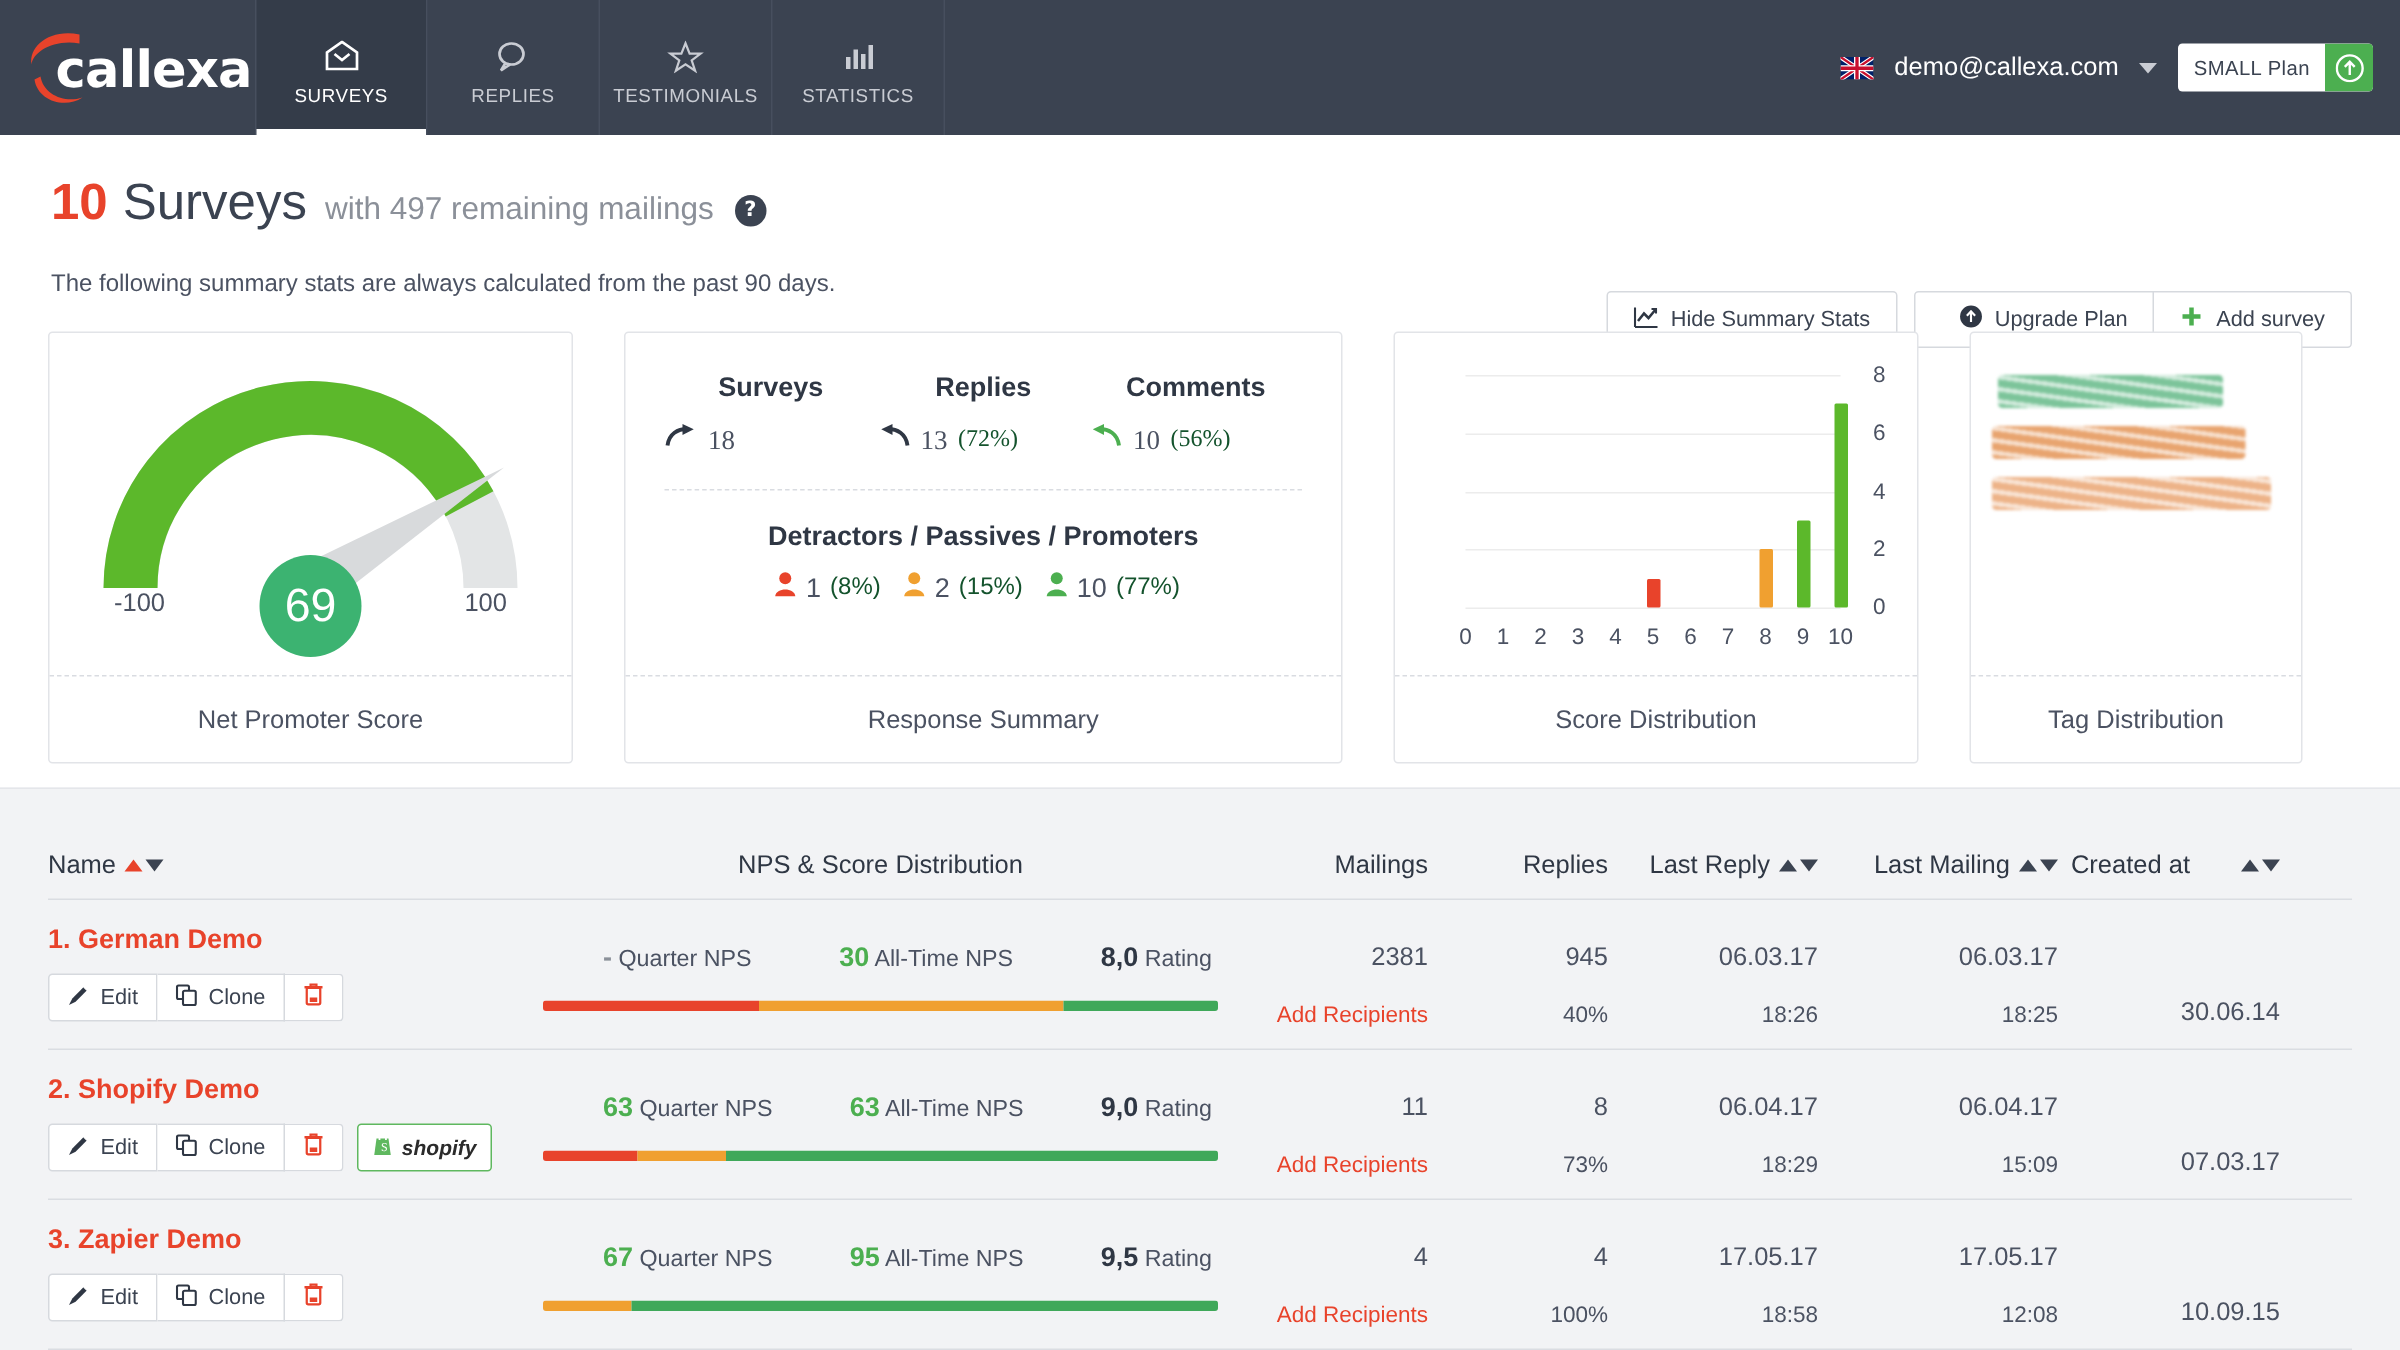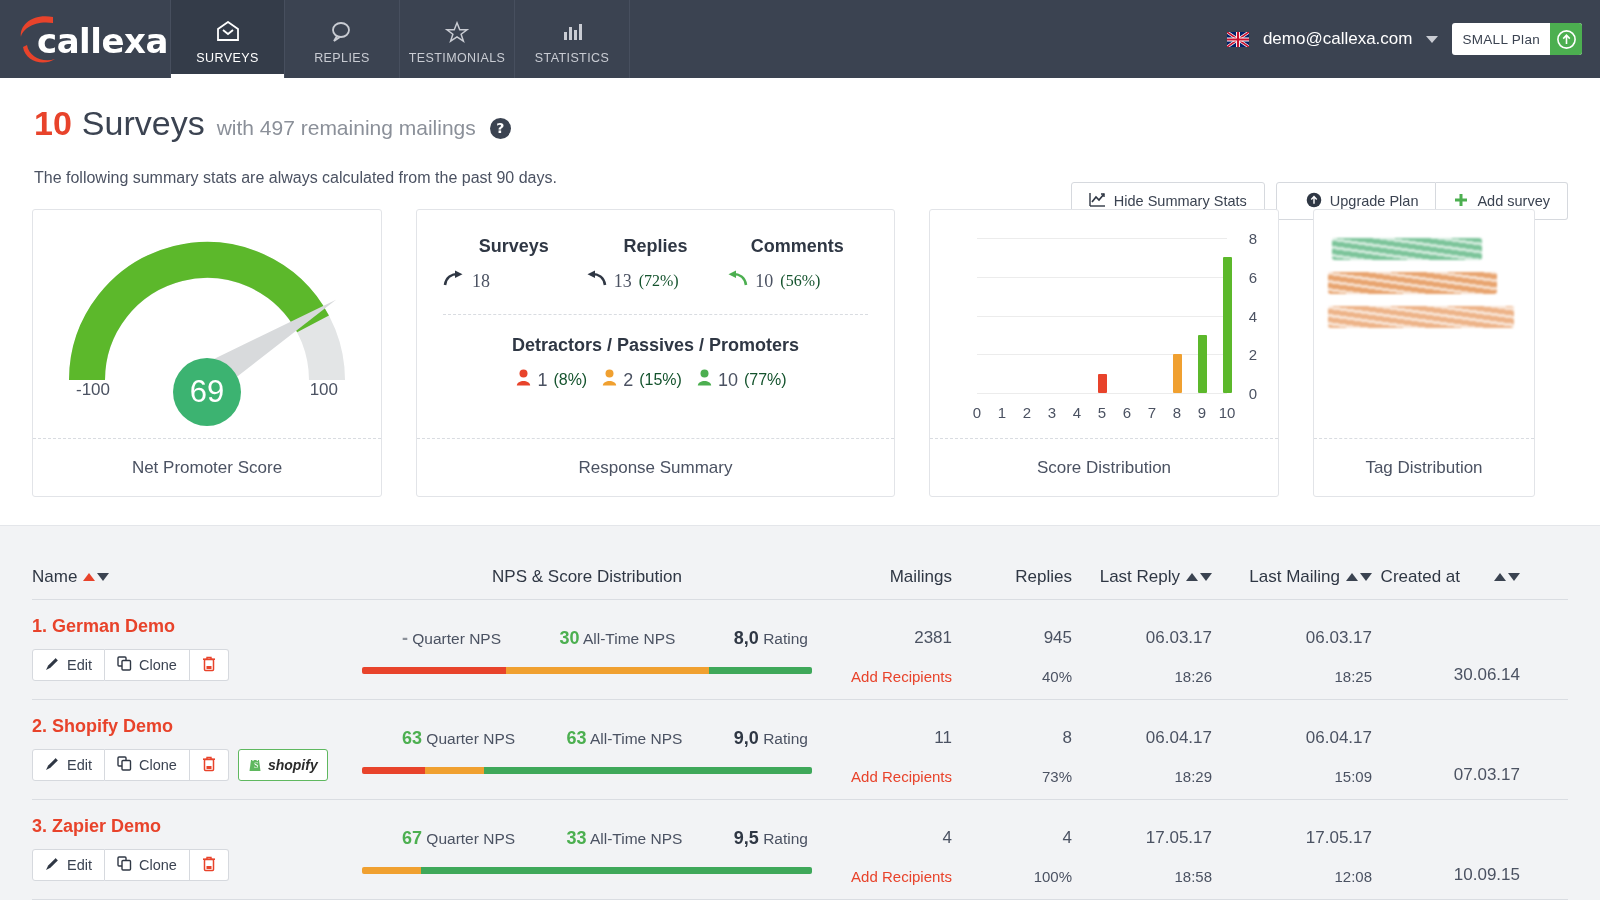--- a/index.html
+++ b/index.html
@@ -6,21 +6,21 @@
   html, body {
     width: 1600px; height: 900px;
     font-family: "Liberation Sans", sans-serif;
     background: #ffffff;
     overflow: hidden;
   }
   body { position: relative; }
 
   
   .topnav {
-    height: 78px; background: #3b4351;
+    height: 90px; background: #3b4351;
     display: flex; align-items: stretch; position: relative;
   }
   .logo-box {
     width: 170px; display: flex; align-items: center; justify-content: center;
     position: relative;
   }
   .logo-wrap { position: relative; width: 140px; height: 60px; }
   .logo-swoosh { position: absolute; left: 0; top: 0; }
   .logo-text {
     position: absolute; left: 22px; top: 12px;
@@ -681,21 +681,21 @@
                   <path d="M5 3 V1.4 H9 V3" fill="none" stroke="#e8432b" stroke-width="1.4"></path>
                   <rect x="4.5" y="10" width="5" height="3" fill="#e8432b"></rect>
                 </svg></span>
             </div>
 
        </div>
         </div>
         <div class="cell col-dist">
           <div class="dist-top">
          <div class="dist-item"><span class="dist-num green">67</span> Quarter NPS</div>
-         <div class="dist-item"><span class="dist-num green">33</span> All-Time NPS</div>
+         <div class="dist-item"><span class="dist-num green">95</span> All-Time NPS</div>
          <div class="dist-item"><span class="dist-num dark">9,5</span> Rating</div>
        </div>
        <div class="dist-bar">
          <div style="width:13%;background:#f0a030"></div>
             <div style="width:87%;background:#3fa85a"></div>
        </div>
         </div>
         <div class="cell col-mail">
           <div class="num-main">4</div>
           <div class="num-sub link">Add Recipients</div>

